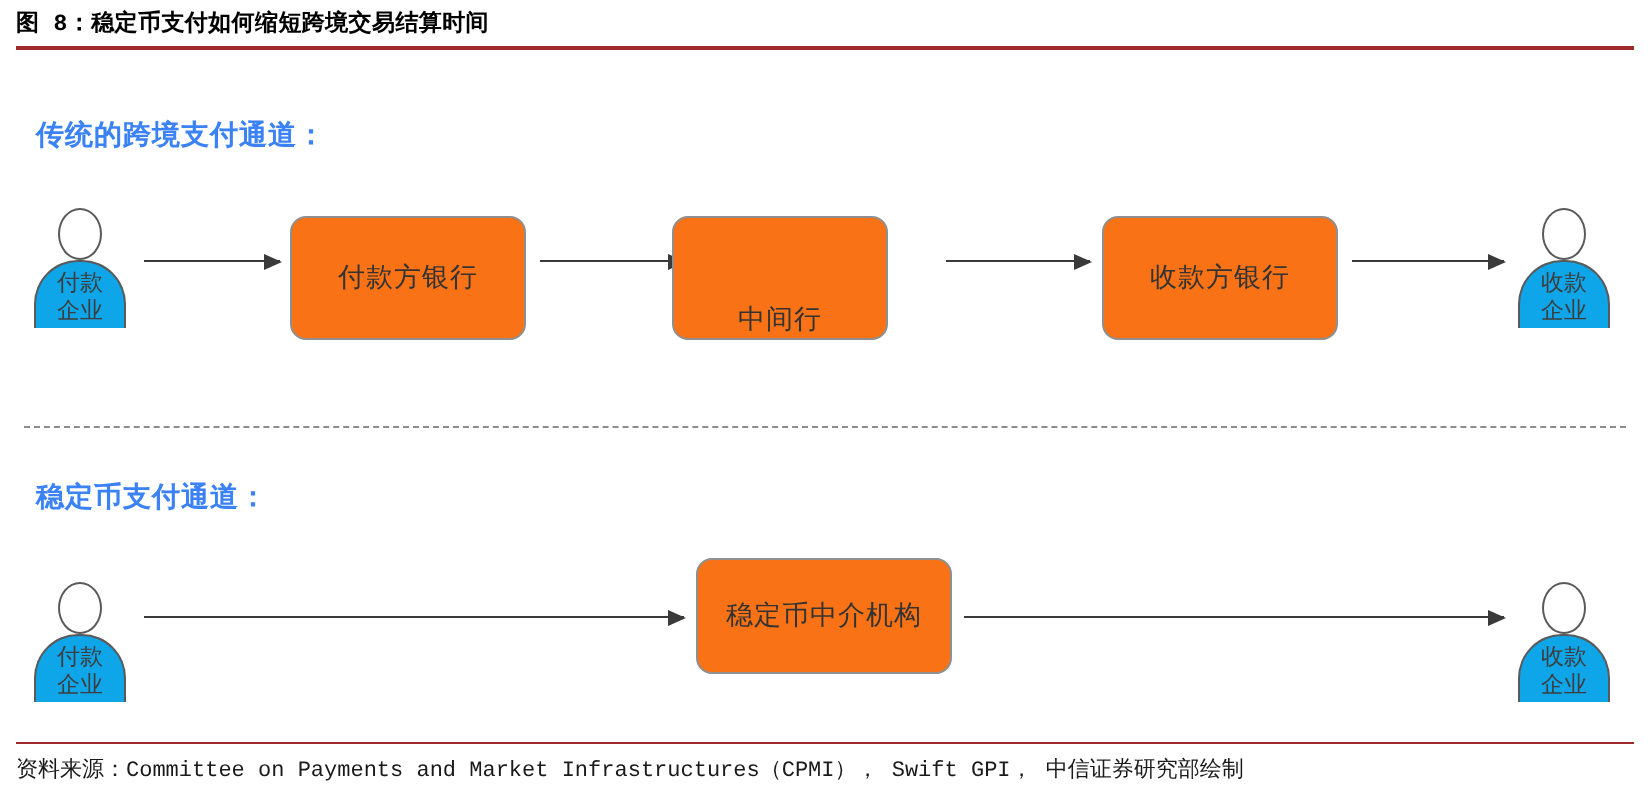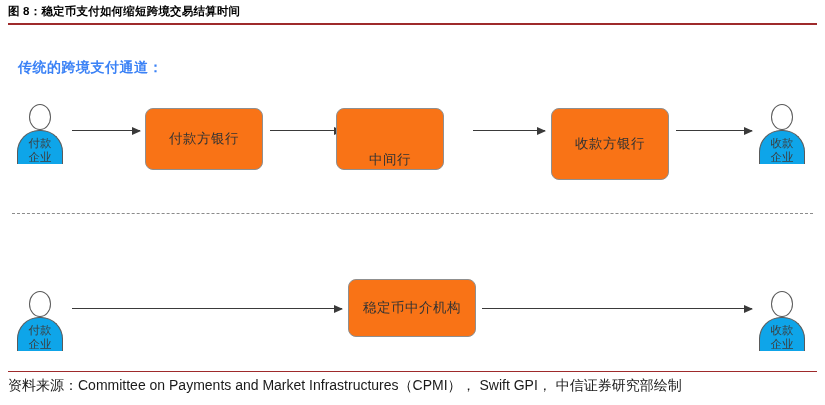--- a/index.html
+++ b/index.html
@@ -12,20 +12,21 @@
     background: #ffffff;
     font-family: "Liberation Sans", sans-serif;
     color: #1a1a1a;
     overflow: hidden;
   }
   .page {
     position: relative;
     width: 825px;
     height: 405px;
     box-sizing: border-box;
+    font-family: Liberation Mono, monospace;
   }
 
   
   .title {
     position: absolute;
     left: 8px;
     top: 4px;
     font-size: 11.5px;
     font-weight: bold;
     letter-spacing: 0.2px;
@@ -69,21 +70,21 @@
     left: 8px;
     right: 8px;
     top: 371px;
     height: 1.2px;
     background: #9e2a2b;
   }
   .footer-text {
     position: absolute;
     left: 8px;
     top: 377px;
-    font-size: 14px;
+    font-size: 11px;
     color: #1a1a1a;
     white-space: nowrap;
   }
 
   
   .person {
     position: absolute;
     width: 52px;
     text-align: center;
   }
@@ -180,38 +181,39 @@
   </div>
 
   <div class="arrow" style="left:270px; top:130px; width:72px;"></div>
 
   <div class="node-box" style="left:336px; top:108px; width:108px; height:62px;align-items:flex-end;">
     <span>中间行</span>
   </div>
 
   <div class="arrow" style="left:473px; top:130px; width:72px;"></div>
 
-  <div class="node-box" style="left:551px; top:108px; width:118px; height:72px;">
+  <div class="node-box" style="left:551px; top:108px; width:118px; height:62px;">
     <span>收款方银行</span>
   </div>
 
   <div class="arrow" style="left:676px; top:130px; width:76px;"></div>
 
   <div class="person" style="left:756px; top:104px;">
     <div class="head"></div>
     <div class="body">
       <div class="label">
         <span>收款</span>
         <span>企业</span>
       </div>
     </div>
   </div>
 
   <div class="divider"></div>
 
+  <div class="section-heading" id="heading-stablecoin">稳定币支付通道：</div>
 
   <div class="person" style="left:14px; top:291px;">
     <div class="head"></div>
     <div class="body">
       <div class="label">
         <span>付款</span>
         <span>企业</span>
       </div>
     </div>
   </div>

